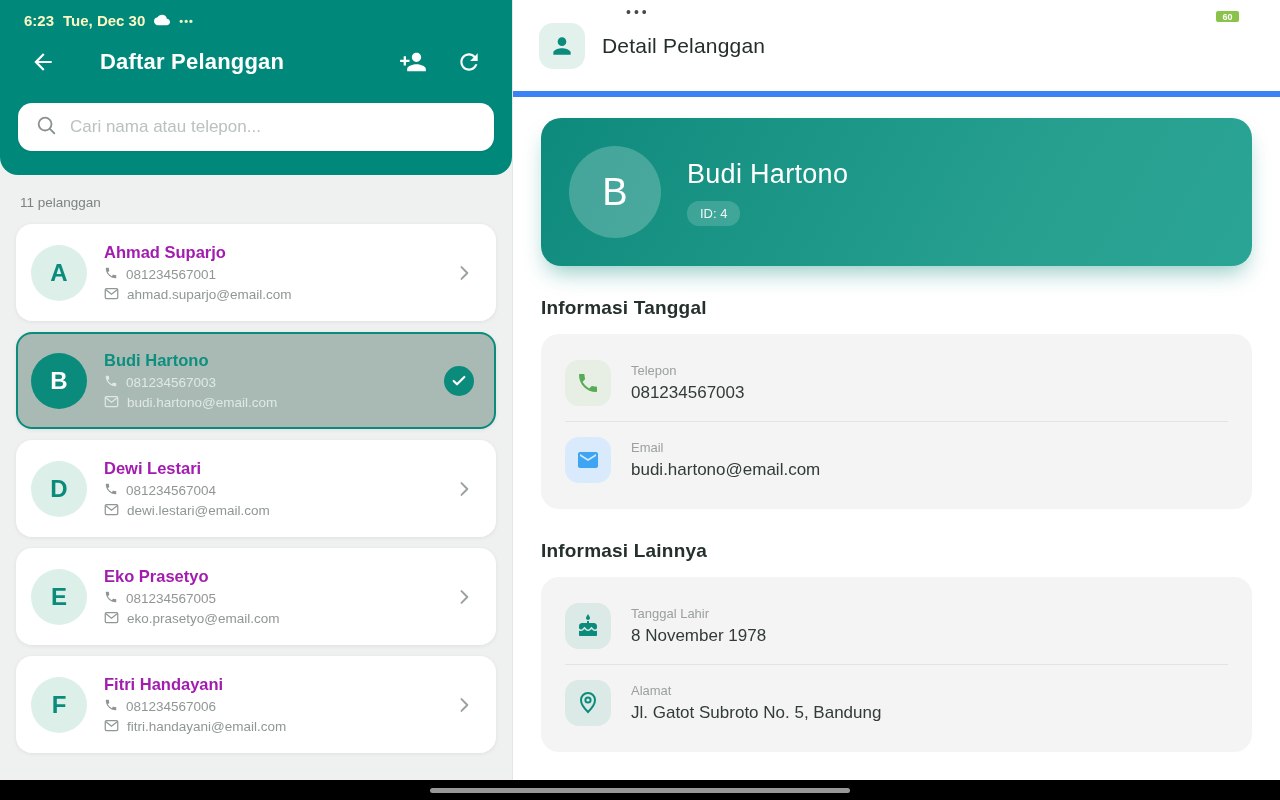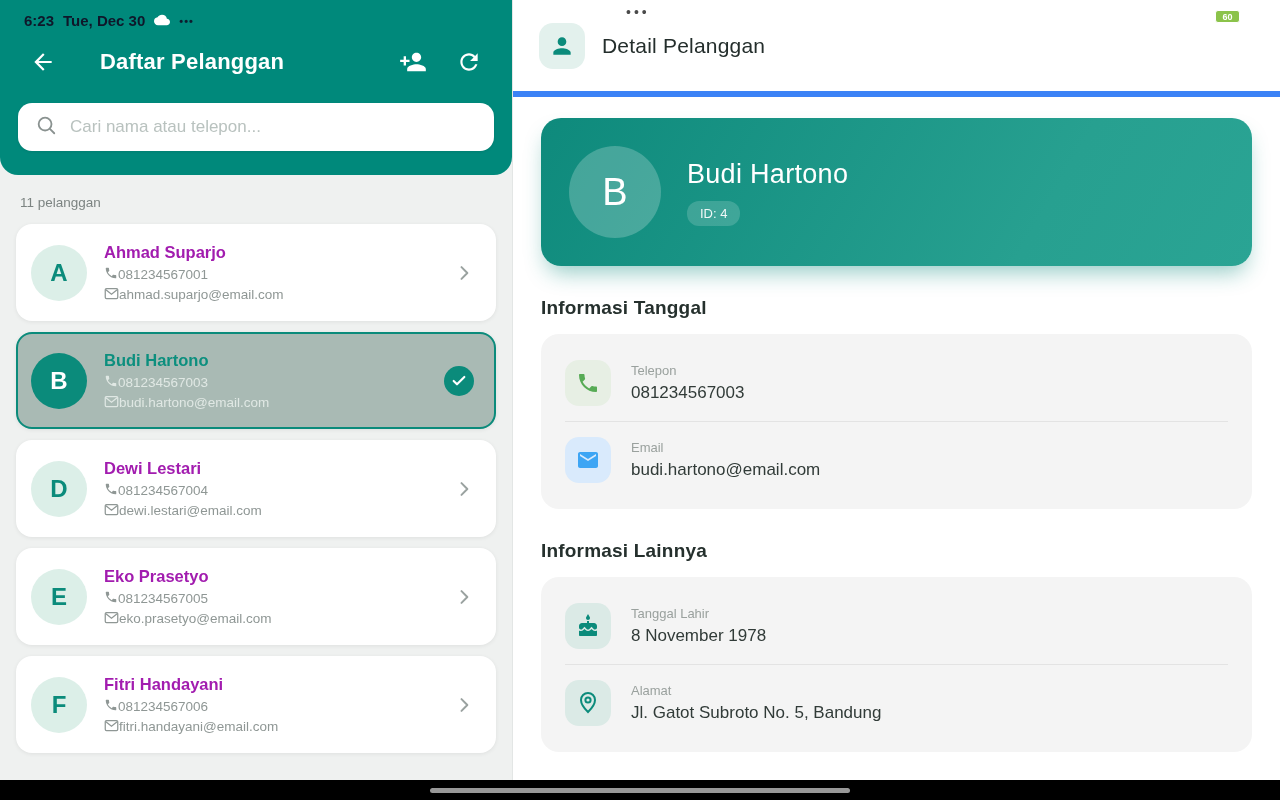--- a/index.html
+++ b/index.html
@@ -3,41 +3,41 @@
 <meta charset="utf-8">
 <style>
   * { margin:0; padding:0; box-sizing:border-box; }
   html,body { width:1280px; height:800px; overflow:hidden; }
   body { font-family:"Liberation Sans", sans-serif; background:#ffffff; }
   #screen { position:relative; width:1280px; height:800px; background:#ffffff; overflow:hidden; }
 
   
   .left-panel { position:absolute; left:0; top:0; width:512px; height:780px; background:#eff1f0; overflow:hidden; }
   .left-header { background:#00897b; border-radius:0 0 18px 18px; padding-bottom:24px; }
-  .status-row { display:flex; align-items:center; gap:9px; padding:12px 24px 0; color:#0f172a; font-size:15px; font-weight:bold; }
+  .status-row { display:flex; align-items:center; gap:9px; padding:12px 24px 0; color:#fef9c3; font-size:15px; font-weight:bold; }
   .status-dots { font-size:11px; letter-spacing:1px; opacity:.95; }
   .appbar { display:flex; align-items:center; margin-top:16px; padding:0 26px; color:#fff; }
   .appbar-title { font-size:22px; font-weight:600; margin-left:40px; letter-spacing:.2px; }
   .appbar-spacer { flex:1; }
   .icon-btn { width:34px; height:34px; display:flex; align-items:center; justify-content:center; cursor:pointer; }
   .icon-btn + .icon-btn { margin-left:22px; }
   .search-box { margin:24px 18px 0; height:48px; background:#fff; border-radius:14px; display:flex; align-items:center; padding:0 17px; box-shadow:0 1px 3px rgba(0,0,0,.08); }
   .search-box input { border:none; outline:none; flex:1; margin-left:13px; font-size:17px; color:#37474f; font-family:"Liberation Sans", sans-serif; background:transparent; }
   .search-box input::placeholder { color:#b9c2bf; }
 
   .list-area { padding:16px; }
   .count-label { font-size:13.5px; color:#7c8482; margin:4px 4px 14px; }
 
   .customer-card { position:relative; display:flex; align-items:center; background:#fff; border:2px solid transparent;
     border-radius:16px; height:97px; padding:0 20px 0 13px; margin-bottom:11px; box-shadow:0 1px 4px rgba(0,0,0,.07); cursor:pointer; }
   .customer-card .avatar { width:56px; height:56px; border-radius:50%; background:#dcefe8; color:#0b8b7b;
     display:flex; align-items:center; justify-content:center; font-size:24px; font-weight:600; flex:0 0 56px; }
   .cust-info { flex:1; margin-left:17px; min-width:0; }
   .cust-name { font-size:16.5px; font-weight:600; color:#a21caf; margin-bottom:4px; }
-  .cust-row { display:flex; align-items:center; gap:0; font-size:13.5px; color:#8f9795; margin-top:4px; }
+  .cust-row { display:flex; align-items:center; gap:8px; font-size:13.5px; color:#8f9795; margin-top:4px; }
   .cust-row svg { flex:0 0 auto; }
   .chevron { color:#9aa2a0; display:flex; }
   .check-badge { width:30px; height:30px; border-radius:50%; background:#0b8b7b; display:flex; align-items:center; justify-content:center; }
   .customer-card.selected { background:#a9bab4; border-color:#0b8b7b; }
   .customer-card.selected .avatar { background:#0b8b7b; color:#fff; }
   .customer-card.selected .cust-name { color:#0c8f7e; }
   .customer-card.selected .cust-row { color:#e0e8e4; }
 
   
   .right-panel { position:absolute; left:512px; top:0; width:768px; height:780px; background:#fff; border-left:1px solid #e3e6e5; overflow:hidden; }

